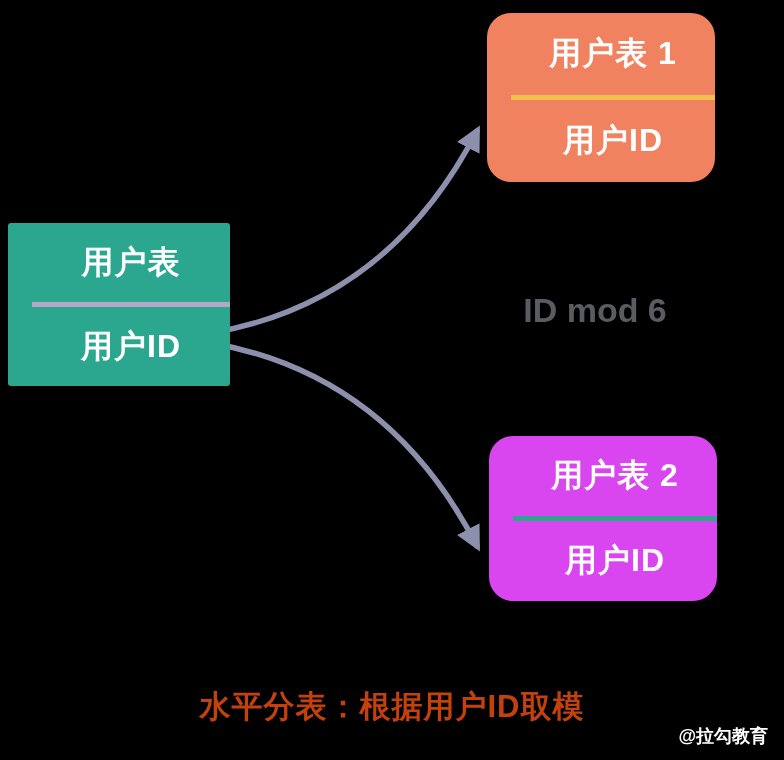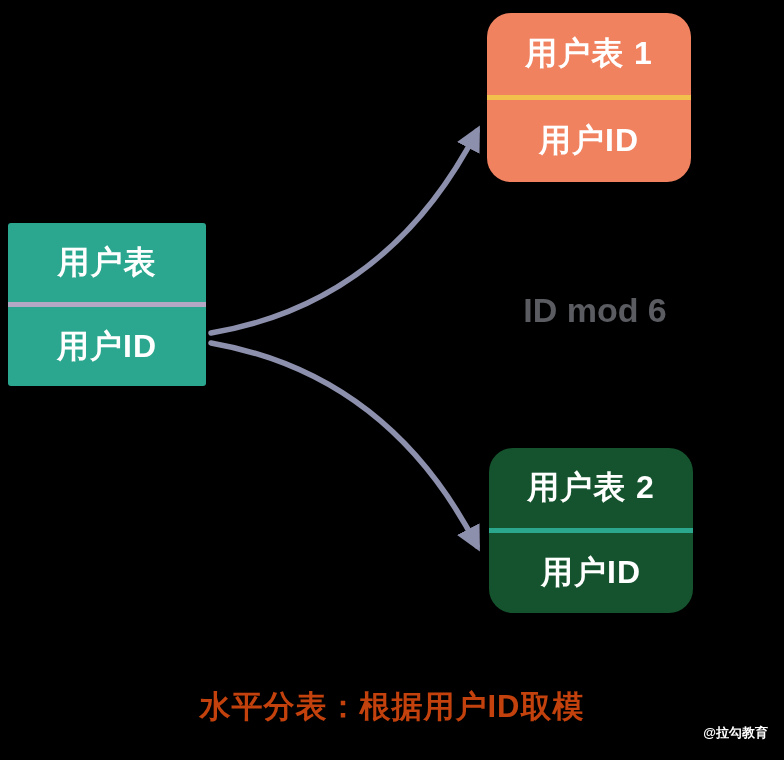--- a/index.html
+++ b/index.html
@@ -18,20 +18,21 @@
 
   .table-box {
     position: absolute;
     border-radius: 24px;
     overflow: hidden;
     display: flex;
     flex-direction: column;
     color: #ffffff;
     font-weight: bold;
     text-align: center;
+    padding-left: 24px;
   }
   .table-title, .table-field {
     flex: 1;
     display: flex;
     align-items: center;
     justify-content: center;
     font-size: 32px;
     letter-spacing: 1px;
   }
   .table-divider { height: 5px; }
@@ -53,21 +54,21 @@
     left: 0; top: 686px; width: 784px;
     text-align: center;
     font-size: 31px;
     font-weight: bold;
     color: #c2410c;
     letter-spacing: 1px;
   }
   .watermark {
     position: absolute;
     right: 16px; top: 724px;
-    font-size: 13px;
+    font-size: 18px;
     font-weight: bold;
     color: #ffffff;
   }
 </style>
 </head>
 <body>
 
 <div class="stage">
 
   <svg class="arrows" width="784" height="760" viewBox="0 0 784 760" aria-hidden="true">
@@ -85,21 +86,21 @@
     <div class="table-divider" style="background: rgb(181, 168, 197);"></div>
     <div class="table-field">用户ID</div>
   </div>
 
   <div id="shard1-box" class="table-box" style="background: rgb(240, 130, 96);">
     <div class="table-title">用户表 1</div>
     <div class="table-divider" style="background: rgb(242, 193, 77);"></div>
     <div class="table-field">用户ID</div>
   </div>
 
-  <div id="shard2-box" class="table-box" style="background: #14532d; margin-top: 12px;">
+  <div id="shard2-box" class="table-box" style="background: #d946ef;">
     <div class="table-title">用户表 2</div>
     <div class="table-divider" style="background: rgb(43, 167, 142);"></div>
     <div class="table-field">用户ID</div>
   </div>
 
   <div class="op-label">ID mod 6</div>
 
   <div class="caption">水平分表：根据用户ID取模</div>
 
   <div class="watermark">@拉勾教育</div>

